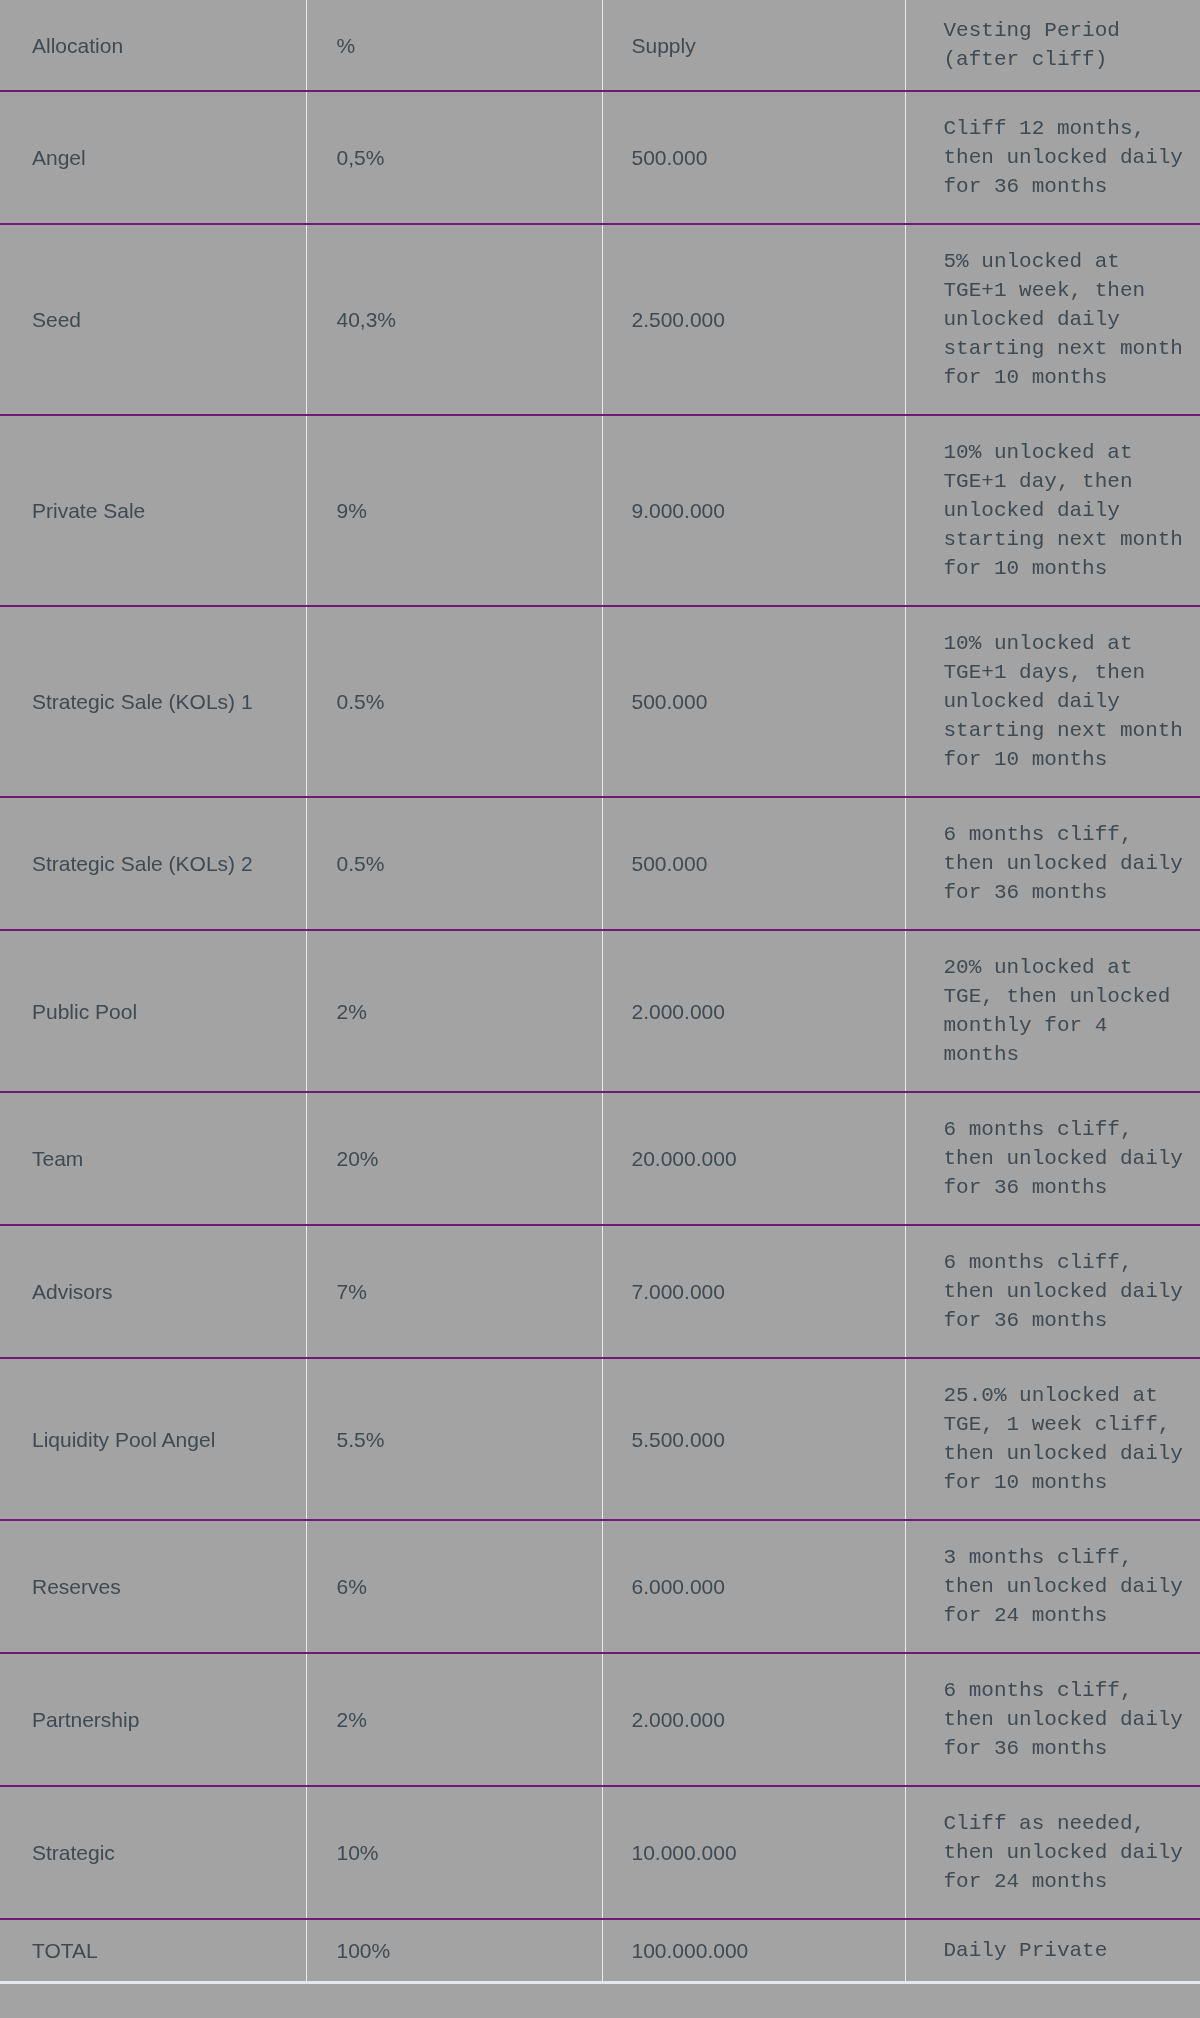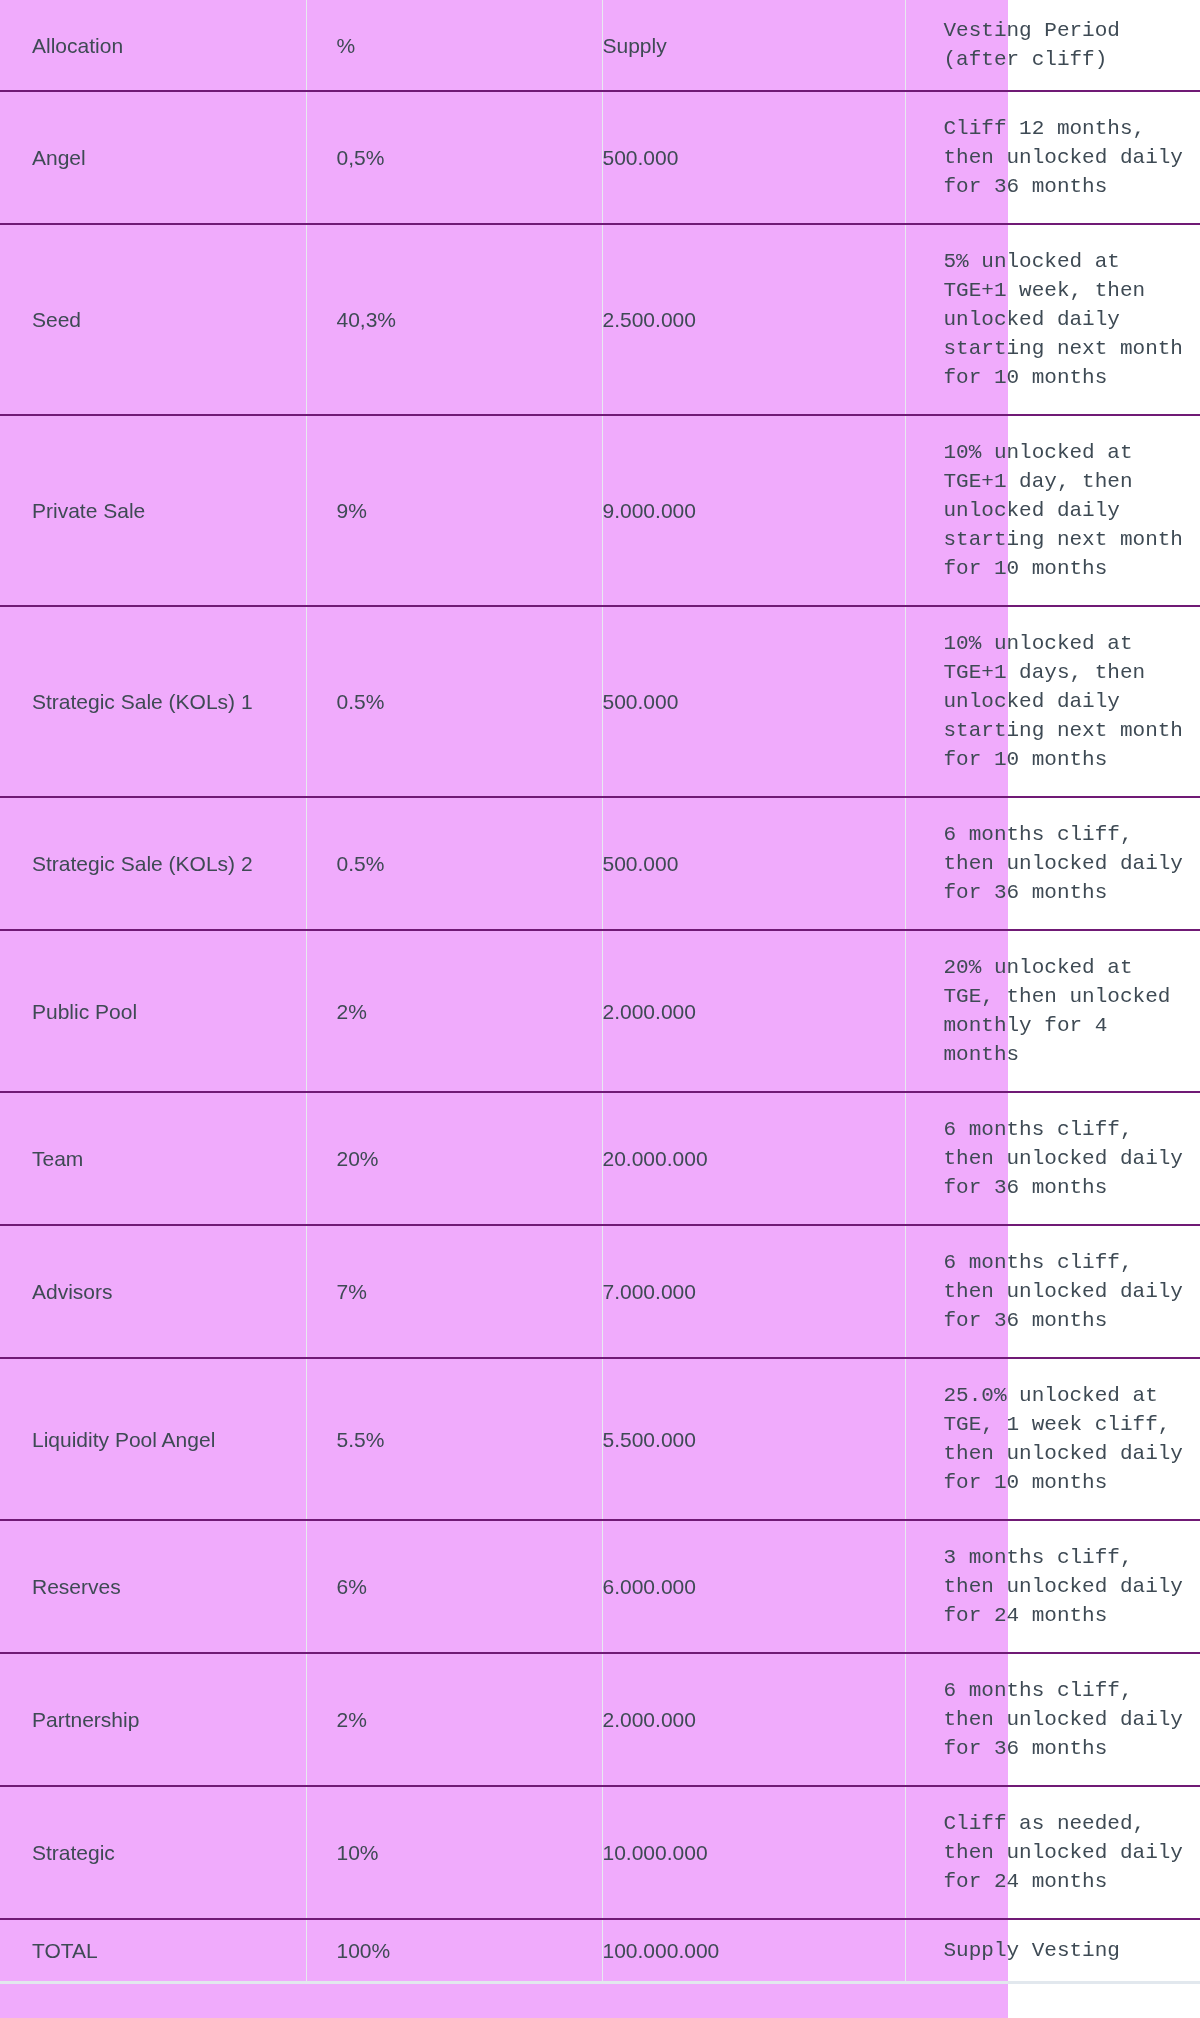--- a/index.html
+++ b/index.html
@@ -1,23 +1,23 @@
 <!DOCTYPE html>
 <html><head>
 <meta charset="utf-8">
 <style>
   * { box-sizing: border-box; margin: 0; padding: 0; }
   html, body {
     background: #ffffff;
     font-family: "Liberation Sans", "DejaVu Sans", sans-serif;
   }
   .page {
-    width: 1008px;
+    width: 1200px;
     min-height: 2018px;
-    background: #f0abfc;
+    background: #a3a3a3;
   }
   table.alloc-table {
     width: 1200px;
     border-collapse: collapse;
     table-layout: fixed;
   }
   .alloc-table th, .alloc-table td {
     font-size: 21px;
     line-height: 29px;
     font-weight: 400;
@@ -27,21 +27,21 @@
     word-wrap: break-word;
   }
   
   col.col-1 { width: 306px; }
   col.col-2 { width: 296px; }
   col.col-3 { width: 303px; }
   col.col-4 { width: 295px; }
   
   .c1 { padding-left: 32px; padding-right: 14px; }
   .c2 { padding-left: 30px; padding-right: 14px; }
-  .c3 { padding-right: 14px; }
+  .c3 { padding-left: 29px; padding-right: 14px; }
   .c4 { padding-left: 38px; padding-right: 6px; font-family: Liberation Mono, monospace; }
   
   thead th { padding-top: 16px; padding-bottom: 16px; }
   tbody td { padding-top: 22px; padding-bottom: 22px; }
   tr.total-row td { padding-top: 16px; padding-bottom: 16px; }
   
   .c2, .c3, .c4 { border-left: 1px solid #e7eaee; }
   tbody tr td { border-top: 2px solid #701a75; }
   tr.total-row td { border-bottom: 3px solid #e2e8ee; }
 </style>
@@ -147,17 +147,17 @@
     <td class="c1">Strategic</td>
     <td class="c2">10%</td>
     <td class="c3">10.000.000</td>
     <td class="c4">Cliff as needed, then unlocked daily for 24 months</td>
   </tr>
 
   <tr class="total-row">
     <td class="c1">TOTAL</td>
     <td class="c2">100%</td>
     <td class="c3">100.000.000</td>
-    <td class="c4">Supply Vesting</td>
+    <td class="c4">Daily Private</td>
   </tr>
 </tbody>
   </table>
 </div>
 
 </body></html>

